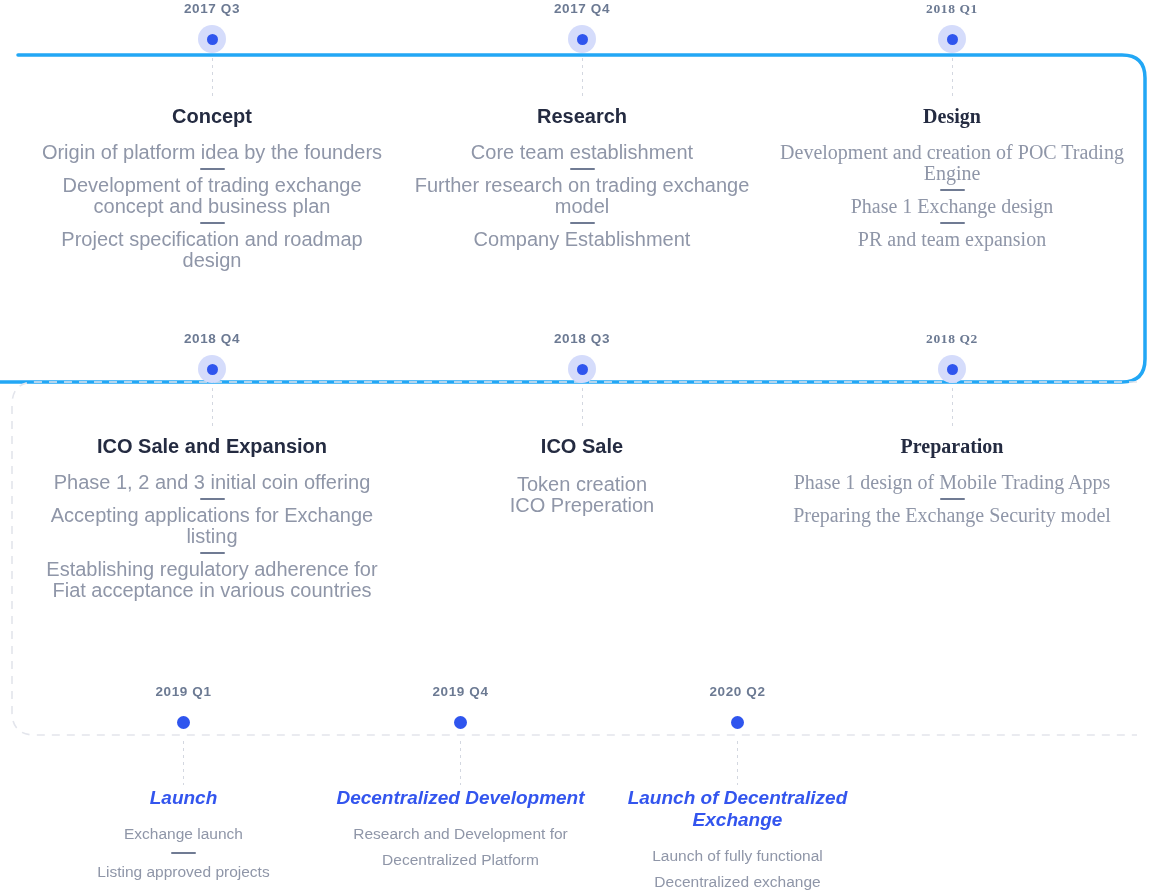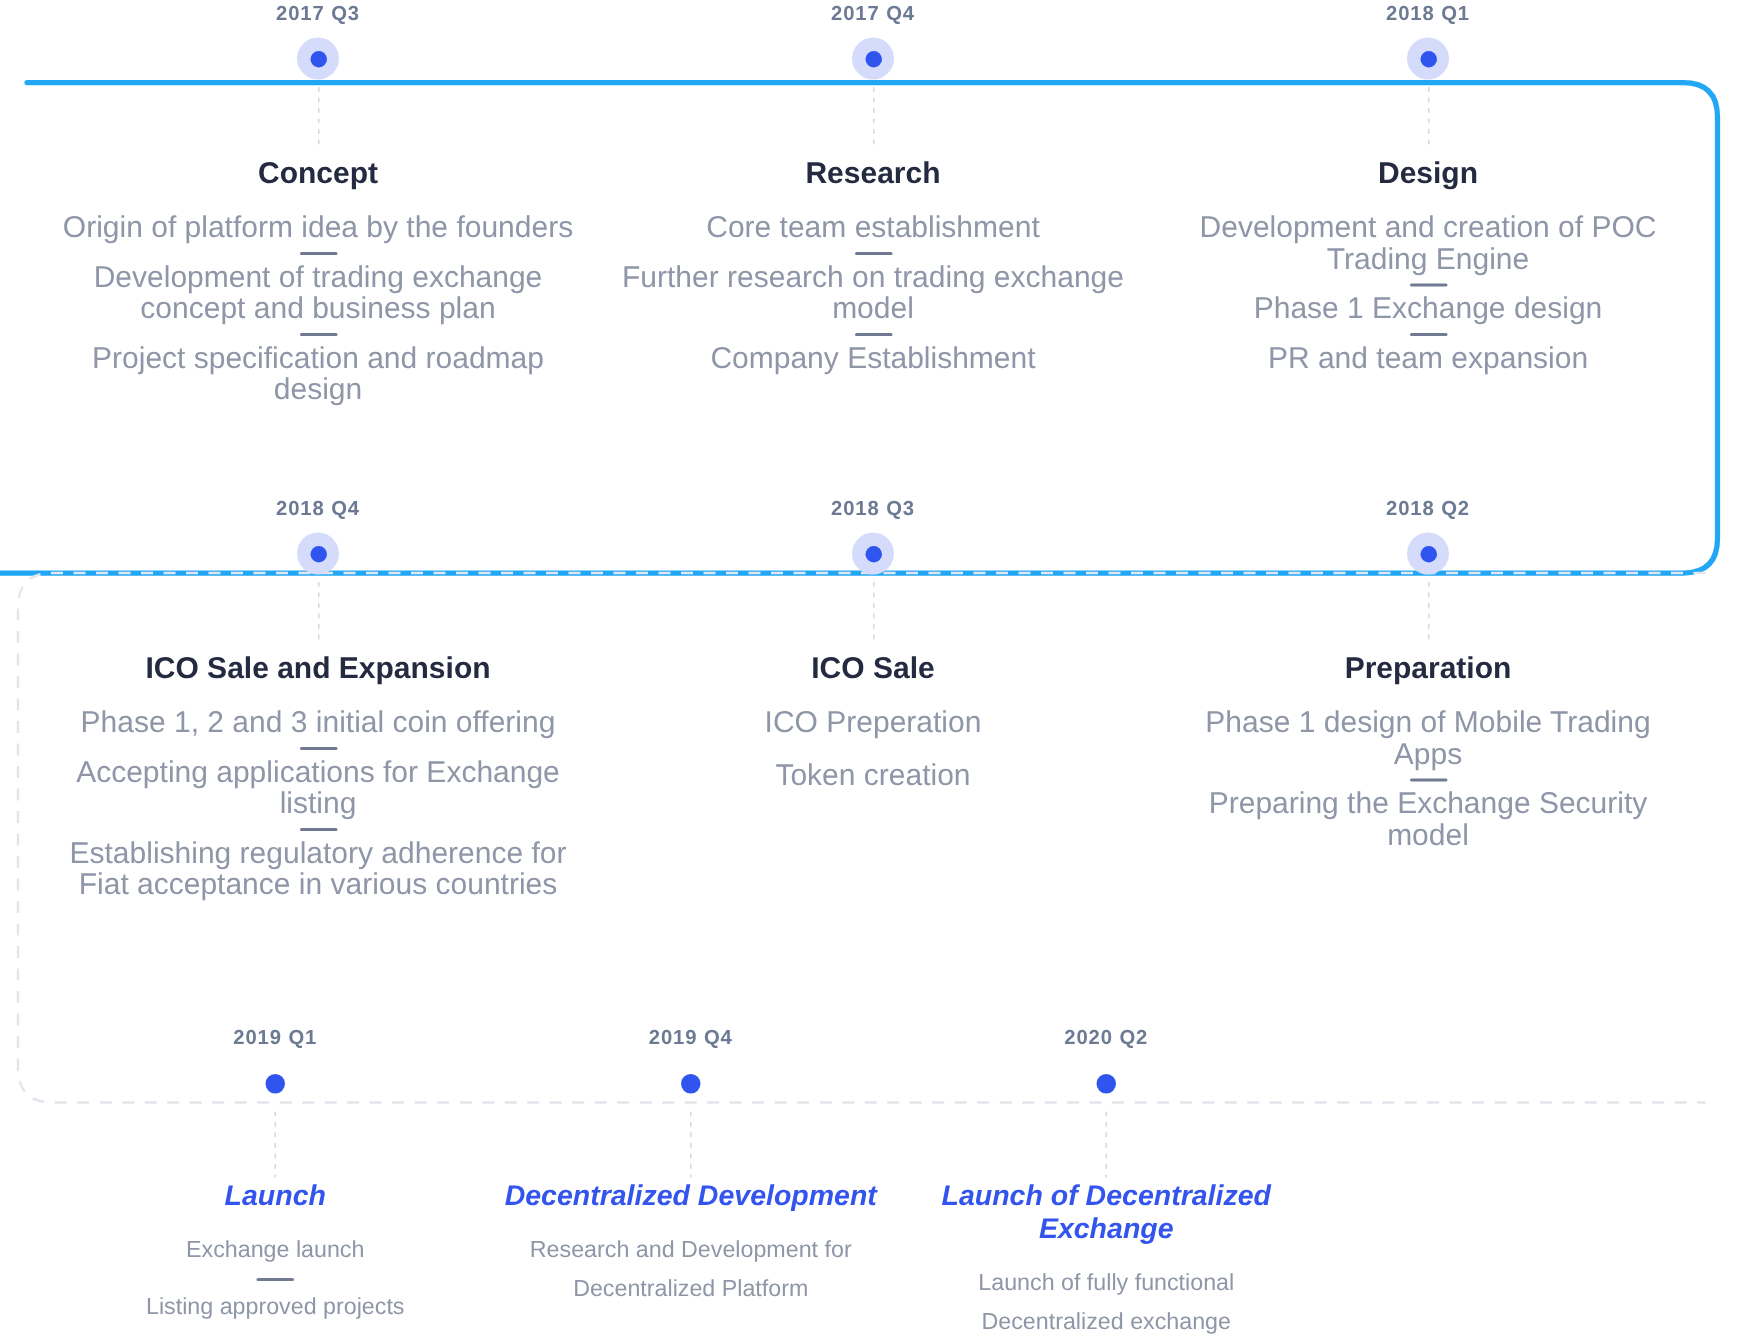--- a/index.html
+++ b/index.html
@@ -38,21 +38,21 @@
 
   .cell {
     position: relative;
     text-align: center;
   }
 
   
   .row-1 .cell, .row-2 .cell { width: 370px; }
   .row-1 .cell:nth-child(1), .row-2 .cell:nth-child(1) { margin-left: 27px; }
   .row-1 .cell:nth-child(2), .row-2 .cell:nth-child(2) { margin-left: 0px; }
-  .row-1 .cell:nth-child(3), .row-2 .cell:nth-child(3) { margin-left: 0px; }
+  .row-1 .cell:nth-child(3), .row-2 .cell:nth-child(3) { margin-left: 0px; font-family: Liberation Serif, serif; }
 
   
   .row-3 .cell { width: 277px; }
   .row-3 .cell:nth-child(1) { margin-left: 27px; }
 
   .quarter {
     font-size: 13.5px;
     font-weight: bold;
     letter-spacing: 0.6px;
     color: #6c7a93;
@@ -212,22 +212,22 @@
 
     <div class="cell">
       <div class="quarter">2018 Q3</div>
       <div class="node">
         <span class="halo"></span>
         <span class="core"></span>
       </div>
       <div class="stem"></div>
       <div class="title">ICO Sale</div>
       <div class="items">
+        <div class="item" style="margin-top:14px">Token creation</div>
         <div class="item">ICO Preperation</div>
-        <div class="item" style="margin-top:14px">Token creation</div>
       </div>
     </div>
 
     <div class="cell">
       <div class="quarter">2018 Q2</div>
       <div class="node">
         <span class="halo"></span>
         <span class="core"></span>
       </div>
       <div class="stem"></div>

